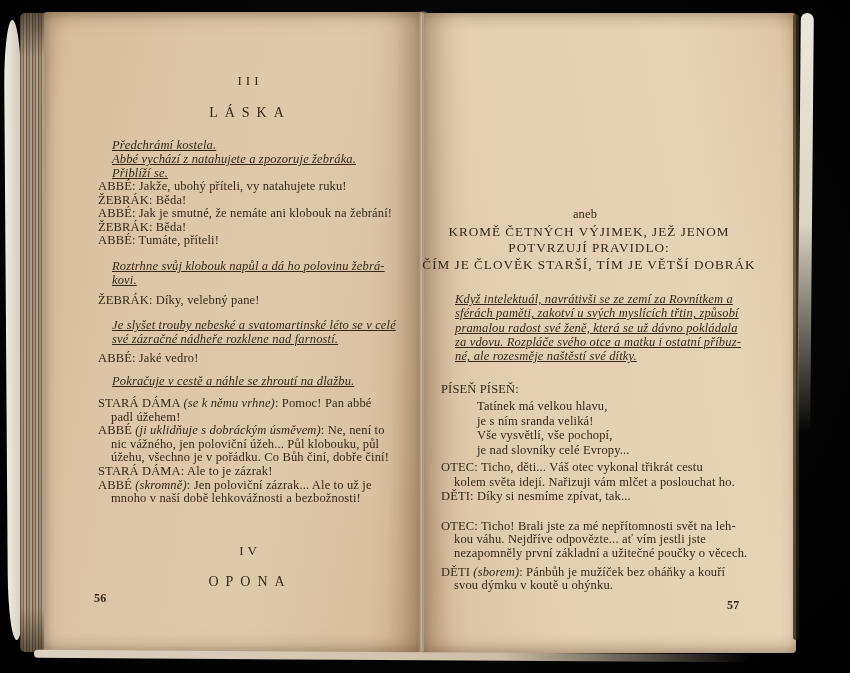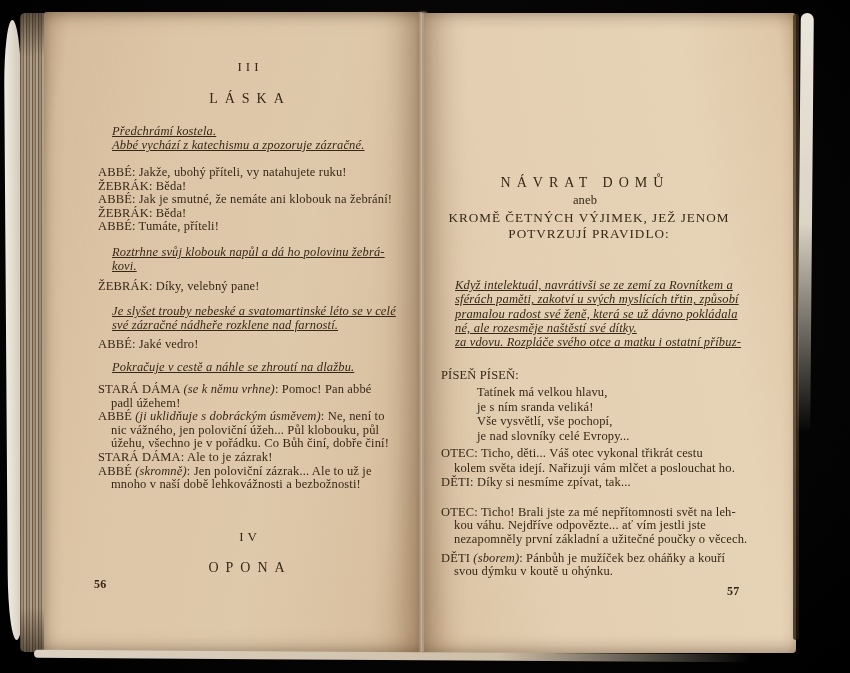--- a/index.html
+++ b/index.html
@@ -30,21 +30,21 @@
   .page-right{left:424px;top:13px;width:372px;height:640px;border-radius:0 4px 4px 0;
     background:linear-gradient(260deg,#cfb28f 0%,#dfc8a9 5%,#e6d2b5 25%,#e4cfb2 70%,#dcc5a6 92%,#d4b896 100%);
     box-shadow:inset 26px 0 30px -16px rgba(92,62,34,.45),
                inset -8px 0 16px -10px rgba(90,60,30,.3),
                inset 0 10px 14px -8px rgba(75,55,32,.3),
                inset 0 -12px 16px -10px rgba(75,55,32,.38);}
   .gutter-ridge{position:absolute;left:418px;top:12px;width:10px;height:641px;
     background:linear-gradient(to right,rgba(70,45,20,.25),rgba(240,222,196,.85) 50%,rgba(70,45,20,.3));
     filter:blur(1px);}
   
-  .t{position:absolute;font-size:12.5px;line-height:13.6px;letter-spacing:.15px;color:#362817;}
+  .t{position:absolute;font-size:12.5px;line-height:13.6px;letter-spacing:.15px;color:#362817;margin-top:14px;}
   .t div{white-space:nowrap;}
   .colL{left:54px;width:304px;}
   .colR{left:17px;width:334px;}
   .center{text-align:center;}
   .stage{font-style:italic;}
   .ind{margin-left:14px;text-decoration:underline;}
   .cont{padding-left:13px;}
   .song{padding-left:36px;}
   .act-num{font-size:13px;letter-spacing:4px;}
   .act-title{font-size:14px;letter-spacing:7px;}
@@ -62,21 +62,22 @@
   <div class="edge-stack-left"></div>
 
   <div class="page page-left">
 
     <div class="t colL center act-num" style="top:48px">III</div>
 
     <div class="t colL center act-title" style="top:80px">LÁSKA</div>
 
     <div class="t colL" style="top:112px;line-height:14px">
       <div class="stage ind">Předchrámí kostela.</div>
-      <div class="stage ind">Abbé vychází z katechismu a zpozoruje zázračné.</div>
+      <div class="stage ind">Abbé vychází z natahujete a zpozoruje žebráka.</div>
+      <div class="stage ind">Přiblíží se.</div>
     </div>
 
     <div class="t colL" style="top:154px">
       <div>ABBÉ: Jakže, ubohý příteli, vy natahujete ruku!</div>
       <div>ŽEBRÁK: Běda!</div>
       <div>ABBÉ: Jak je smutné, že nemáte ani klobouk na žebrání!</div>
       <div>ŽEBRÁK: Běda!</div>
       <div>ABBÉ: Tumáte, příteli!</div>
     </div>
 
@@ -117,35 +118,35 @@
 
     <div class="t colL center act-title" style="top:549px">OPONA</div>
 
     <div class="t pnum" style="left:50px;top:566px">56</div>
   </div>
 
   <div class="gutter-ridge"></div>
 
   <div class="page page-right">
 
-    <div class="t center big-title" style="left:0;right:50px;top:163px">NÁVRAT DOMŮ</div>
 
     <div class="t center aneb" style="left:0;right:50px;top:181px">aneb</div>
 
     <div class="t center subtitle" style="left:-8px;right:34px;top:197px">
       <div>KROMĚ ČETNÝCH VÝJIMEK, JEŽ JENOM</div>
       <div>POTVRZUJÍ PRAVIDLO:</div>
+      <div>ČÍM JE ČLOVĚK STARŠÍ, TÍM JE VĚTŠÍ DOBRÁK</div>
     </div>
 
     <div class="t colR" style="top:265px;line-height:14.3px">
       <div class="stage ind">Když intelektuál, navrátivši se ze zemí za Rovnítkem a</div>
       <div class="stage ind">sférách paměti, zakotví u svých myslících třtin, způsobí</div>
       <div class="stage ind">pramalou radost své ženě, která se už dávno pokládala</div>
+      <div class="stage ind">za vdovu. Rozpláče svého otce a matku i ostatní příbuz-</div>
       <div class="stage ind">né, ale rozesměje naštěstí své dítky.</div>
-      <div class="stage ind">za vdovu. Rozpláče svého otce a matku i ostatní příbuz-</div>
     </div>
 
     <div class="t colR" style="top:356px">PÍSEŇ PÍSEŇ:</div>
 
     <div class="t colR" style="top:372px;line-height:14.6px">
       <div class="song">Tatínek má velkou hlavu,</div>
       <div class="song">je s ním sranda veliká!</div>
       <div class="song">Vše vysvětlí, vše pochopí,</div>
       <div class="song">je nad slovníky celé Evropy...</div>
     </div>

